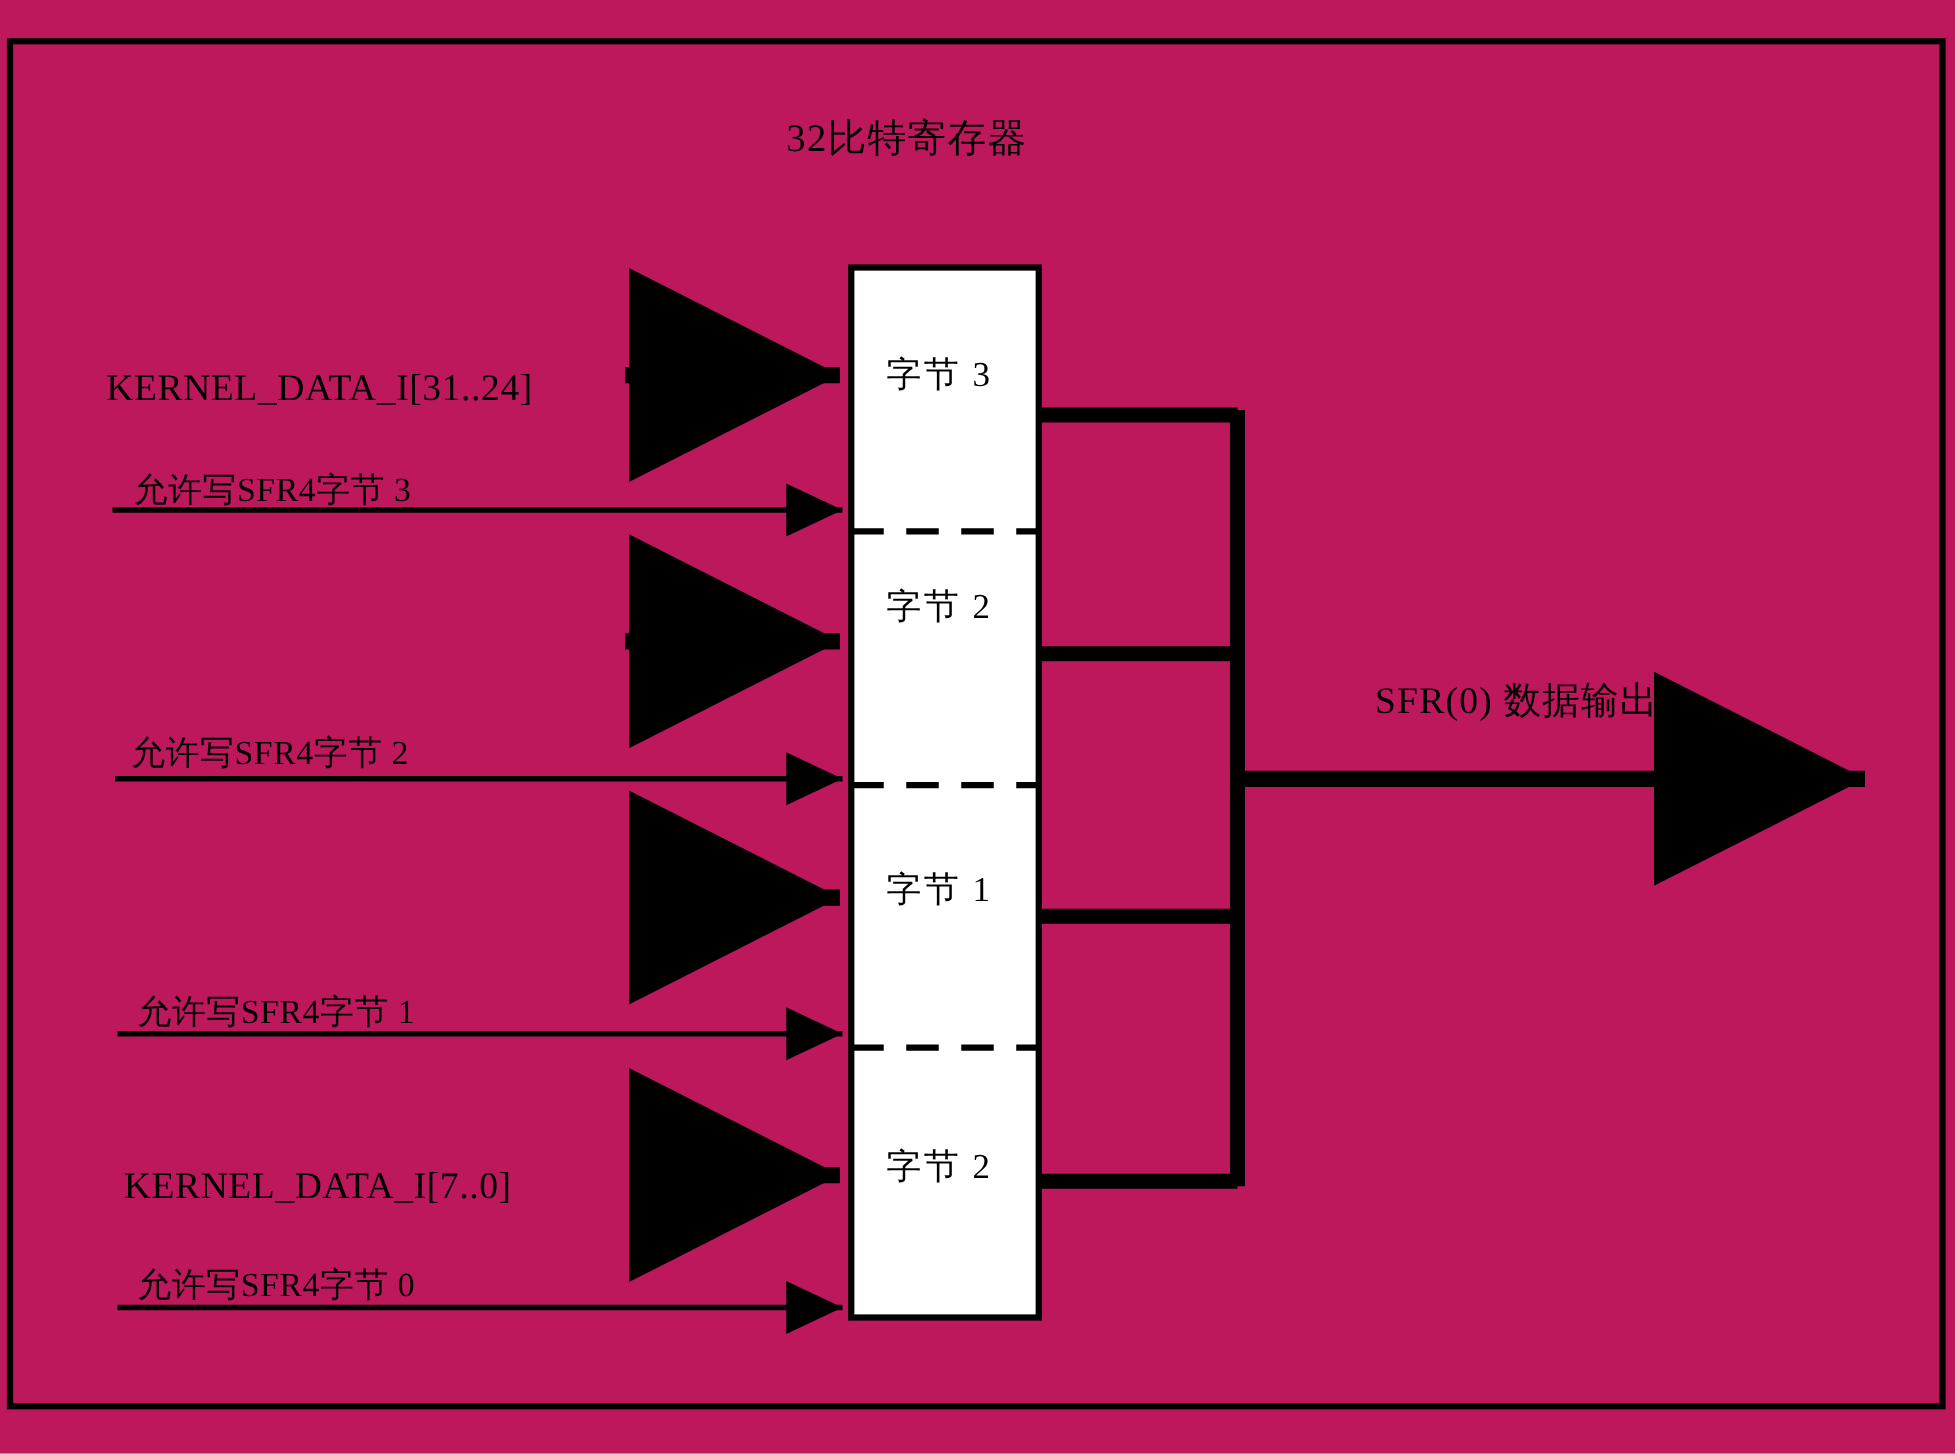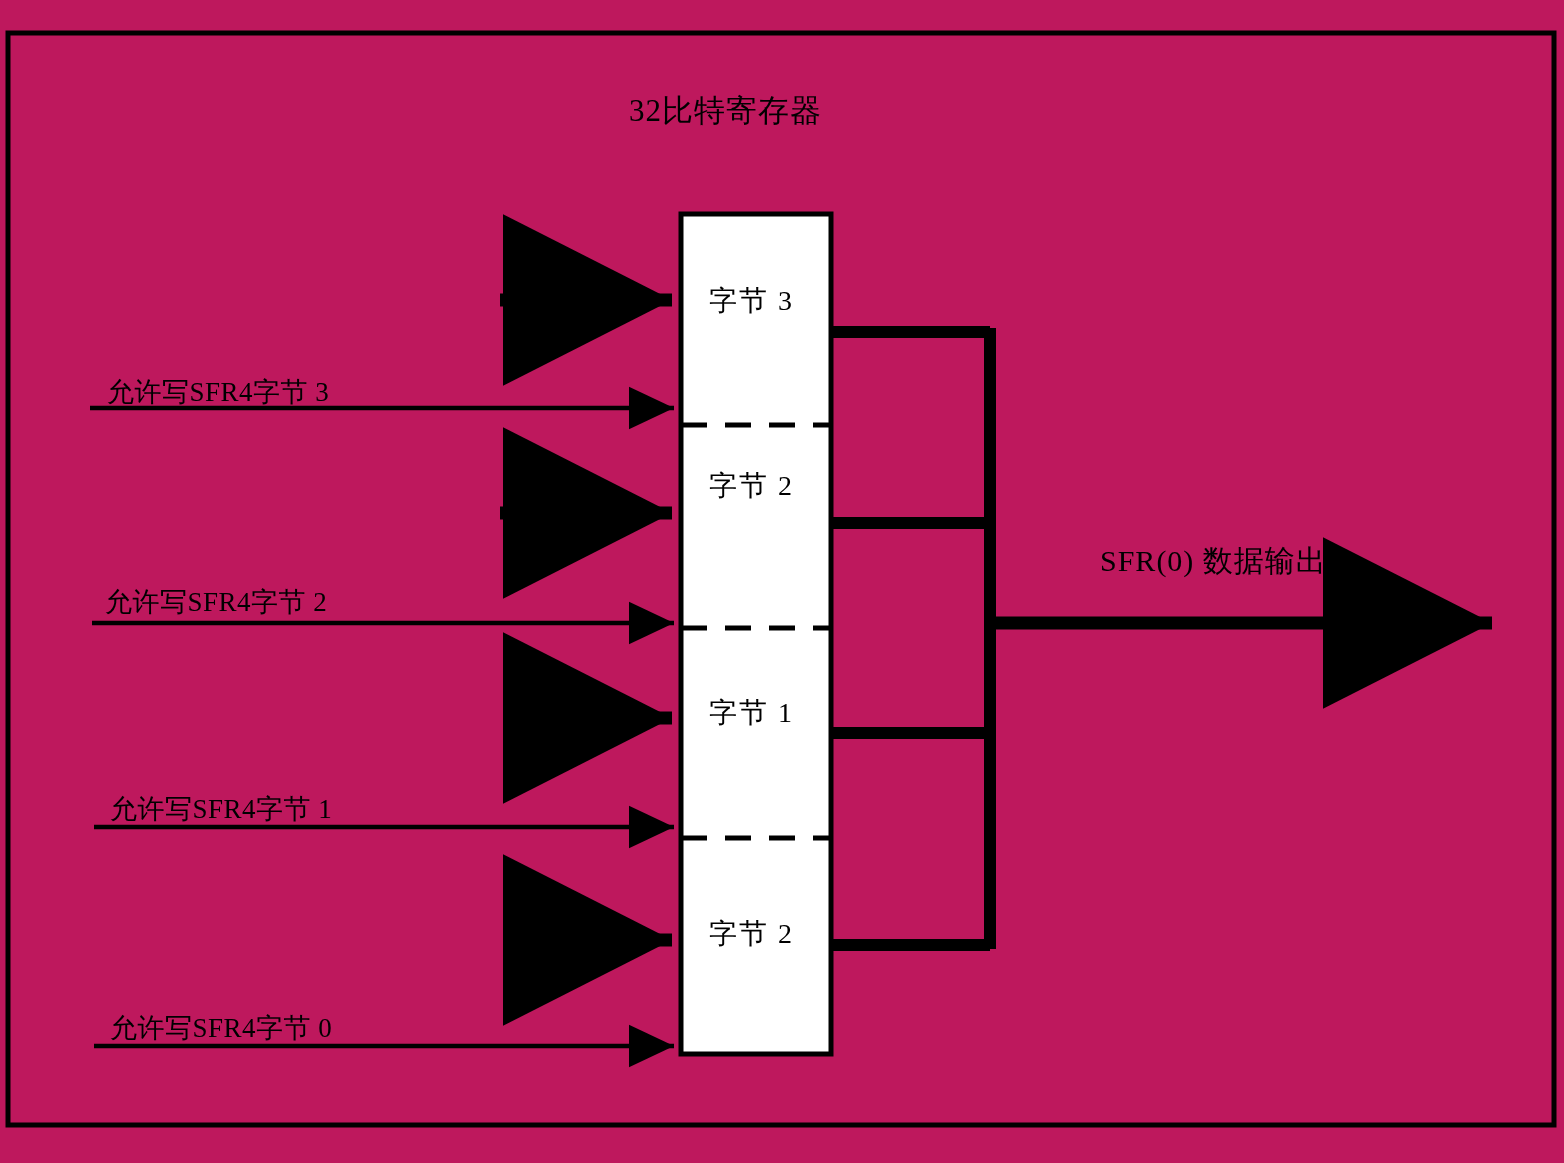--- a/index.html
+++ b/index.html
@@ -93,23 +93,25 @@
     <line x1="990" y1="623" x2="1492" y2="623" stroke="#000000" stroke-width="13" marker-end="url(#bigArrow)"></line>
   </svg>
 
   <div class="lbl lbl-title" style="left:629px; top:95px;">32比特寄存器</div>
 
   <div class="lbl lbl-byte" style="left:709px; top:287px;">字节 3</div>
   <div class="lbl lbl-byte" style="left:709px; top:472px;">字节 2</div>
   <div class="lbl lbl-byte" style="left:709px; top:699px;">字节 1</div>
   <div class="lbl lbl-byte" style="left:709px; top:920px;">字节 2</div>
 
+  <div class="lbl lbl-data" style="left:85px; top:296px;">KERNEL_DATA_I[31..24]</div>
   <div class="lbl lbl-enable" style="left:107px; top:364px;">允许写SFR4字节 3</div>
 
   <div class="lbl lbl-enable" style="left:105px; top:574px;">允许写SFR4字节 2</div>
 
   <div class="lbl lbl-enable" style="left:110px; top:781px;">允许写SFR4字节 1</div>
 
+  <div class="lbl lbl-data" style="left:99px; top:934px;">KERNEL_DATA_I[7..0]</div>
   <div class="lbl lbl-enable" style="left:110px; top:1000px;">允许写SFR4字节 0</div>
 
   <div class="lbl lbl-out" style="left:1100px; top:546px;">SFR(0) 数据输出</div>
 
 </div>
 
 </body></html>

